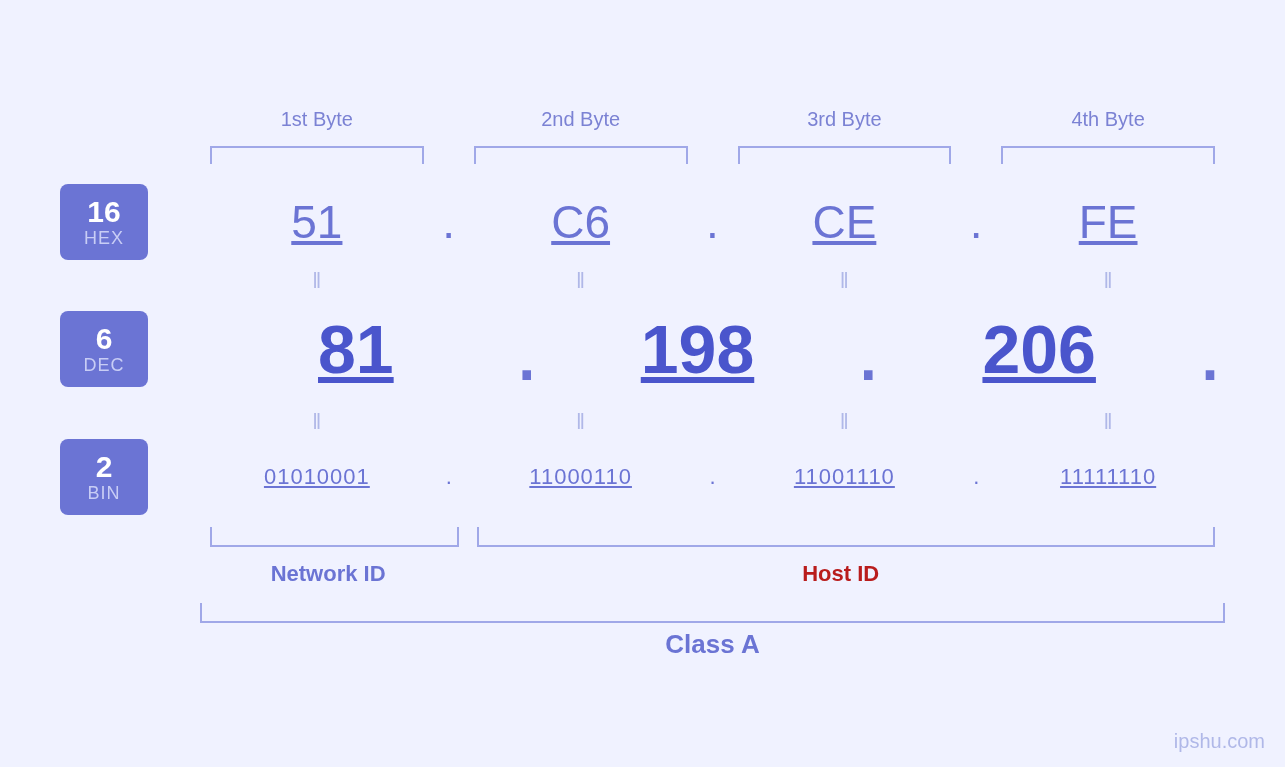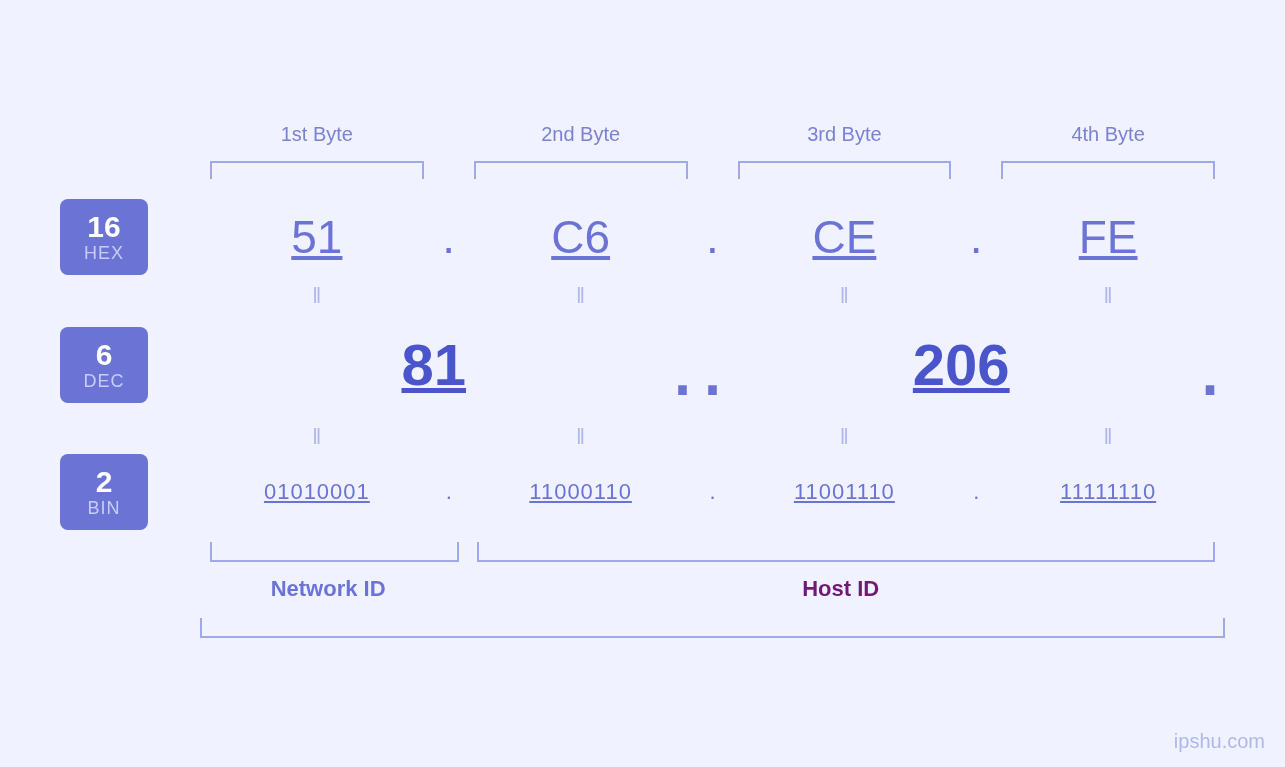--- a/index.html
+++ b/index.html
@@ -115,21 +115,21 @@
       color: #6b74d4;
       text-decoration: underline;
     }
 
     .byte-val.hex {
       font-size: 46px;
       font-weight: 300;
     }
 
     .byte-val.dec {
-      font-size: 58px;
+      font-size: 68px;
       font-weight: 700;
       color: #4a55cc;
     }
 
     .byte-val.bin {
       font-size: 22px;
       font-weight: 400;
       letter-spacing: 1px;
     }
 
@@ -228,21 +228,21 @@
       flex: 1;
       text-align: center;
       color: #6b74d4;
       font-size: 22px;
       font-weight: 600;
     }
 
     .host-label {
       flex: 3;
       text-align: center;
-      color: #701a75;
+      color: #b91c1c;
       font-size: 22px;
       font-weight: 600;
     }
 
     
     .class-bracket-row {
       display: flex;
       width: 100%;
       margin-top: 16px;
     }
@@ -345,20 +345,21 @@
   </div>
 
   <div class="data-row">
     <div class="base-badge">
       <span class="base-num">6</span>
       <span class="base-label">DEC</span>
     </div>
     <div class="values-area">
       <div class="byte-val dec">81</div>
       <div class="dot dec">.</div>
+      <div class="byte-val dec">198</div>
       <div class="dot dec">.</div>
       <div class="byte-val dec">206</div>
       <div class="dot dec">.</div>
     </div>
   </div>
 
   <div class="equals-row">
     <div class="equals-spacer"></div>
     <div class="equals-area">
       <div class="equals-sym">‖</div>
@@ -399,17 +400,18 @@
     <div class="host-label">Host ID</div>
   </div>
 
   <div class="class-bracket-row">
     <div class="class-bracket-spacer"></div>
     <div class="class-bracket"></div>
   </div>
 
   <div class="class-label-row">
     <div class="class-label-spacer"></div>
+    <div class="class-label">Class A</div>
   </div>
 
 </div>
 
 <div class="watermark">ipshu.com</div>
 
 </body></html>

